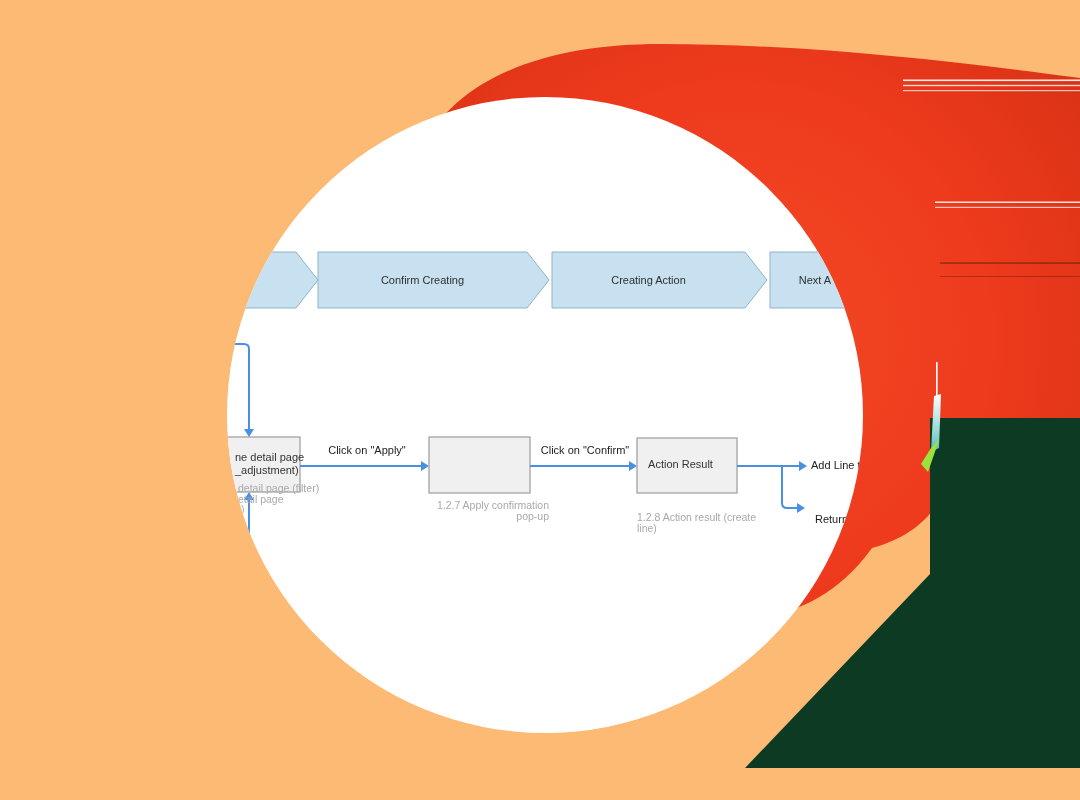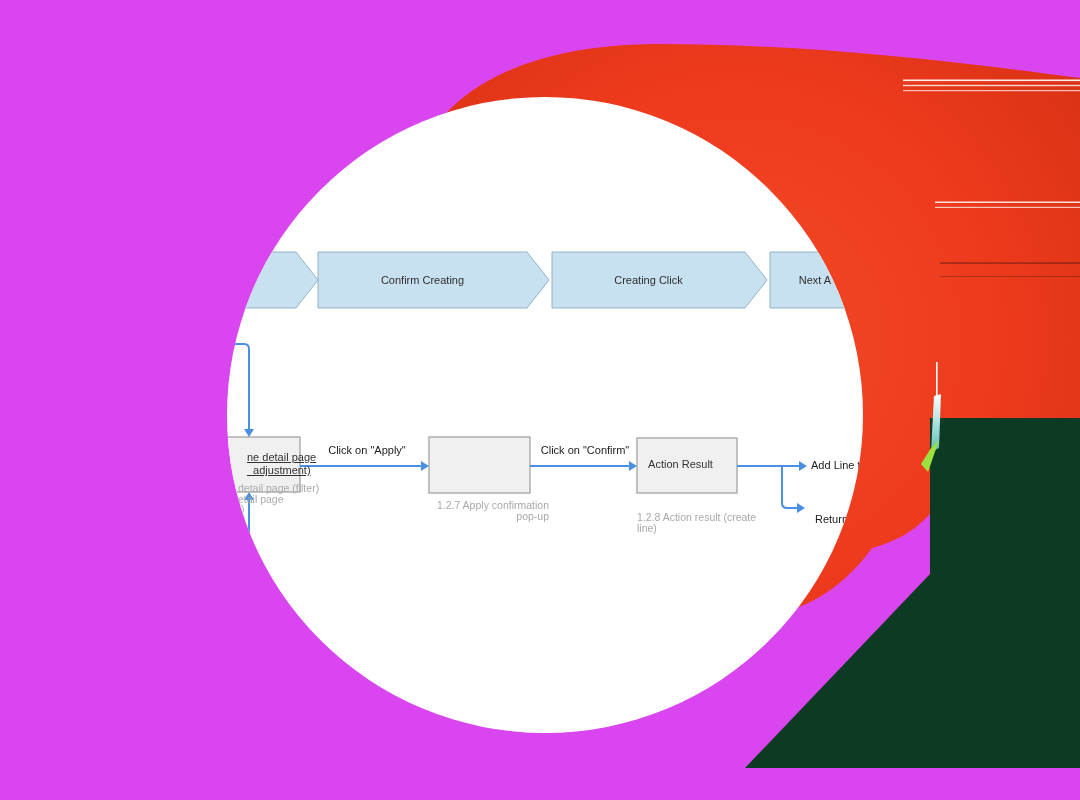--- a/index.html
+++ b/index.html
@@ -1,16 +1,16 @@
 <!DOCTYPE html>
 <html><head>
 <meta charset="utf-8">
 <style>
   html,body{margin:0;padding:0;background:#000;}
-  #canvas{position:relative;width:1080px;height:800px;background:#d946ef;overflow:hidden;
+  #canvas{position:relative;width:1080px;height:800px;background:#fdba74;overflow:hidden;
           font-family:"Liberation Sans", sans-serif;}
   #bg{position:absolute;left:0;top:0;}
   
   #spot{position:absolute;left:227px;top:97px;width:636px;height:636px;border-radius:50%;
         background:#ffffff;overflow:hidden;}
   #diag-svg{position:absolute;left:0;top:0;}
   .chev-label{position:absolute;top:176px;height:14px;font-size:11px;line-height:14px;
               color:#2e2e2e;text-align:center;}
   .box-label{position:absolute;font-size:11px;line-height:13px;color:#333;text-align:center;}
   .edge-label{position:absolute;font-size:11px;line-height:12px;color:#1c1c1c;text-align:center;white-space:nowrap;}
@@ -92,24 +92,24 @@
         <polygon points="17,332 27,332 22,340"></polygon>
         <polygon points="17,403 27,403 22,395"></polygon>
         <polygon points="194,364 194,374 202,369"></polygon>
         <polygon points="402,364 402,374 410,369"></polygon>
         <polygon points="572,364 572,374 580,369"></polygon>
         <polygon points="570,406 570,416 578,411"></polygon>
       </g>
     </svg>
 
     <div class="chev-label" style="left:91px;width:209px;">Confirm Creating</div>
-    <div class="chev-label" style="left:325px;width:193px;">Creating Click</div>
+    <div class="chev-label" style="left:325px;width:193px;">Creating Action</div>
     <div class="chev-label" style="left:543px;width:90px;">Next A</div>
 
-    <div class="box-label" style="left:20px;top:354px;width:108px;text-align:left;text-decoration:underline;">
+    <div class="box-label" style="left:8px;top:354px;width:108px;text-align:left;">
       <div>ne detail page</div>
       <div>_adjustment)</div>
     </div>
     <div class="box-label" style="left:410px;top:361px;width:87px;">Action Result</div>
 
     <div class="edge-label" style="left:60px;top:347px;width:160px;">Click on "Apply"</div>
     <div class="edge-label" style="left:278px;top:347px;width:160px;">Click on "Confirm"</div>
 
     <div class="out-label" style="left:584px;top:362px;">Add Line to</div>
     <div class="out-label" style="left:588px;top:416px;">Return</div>

